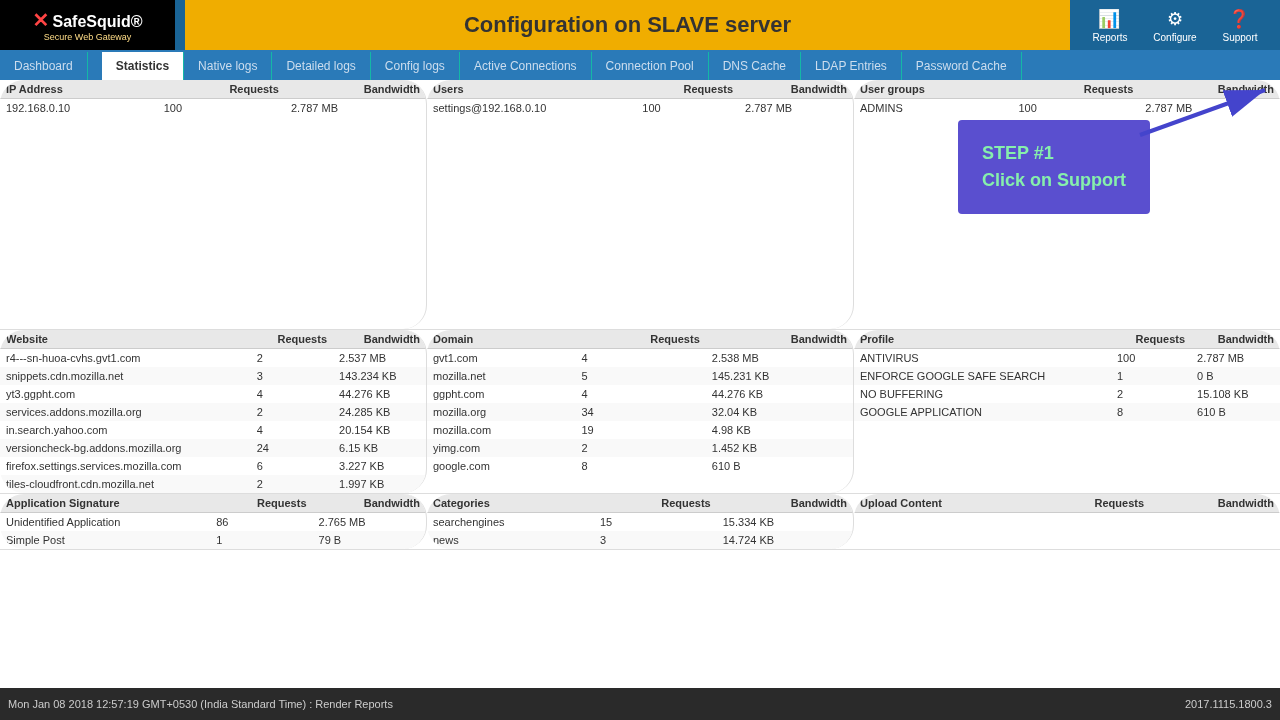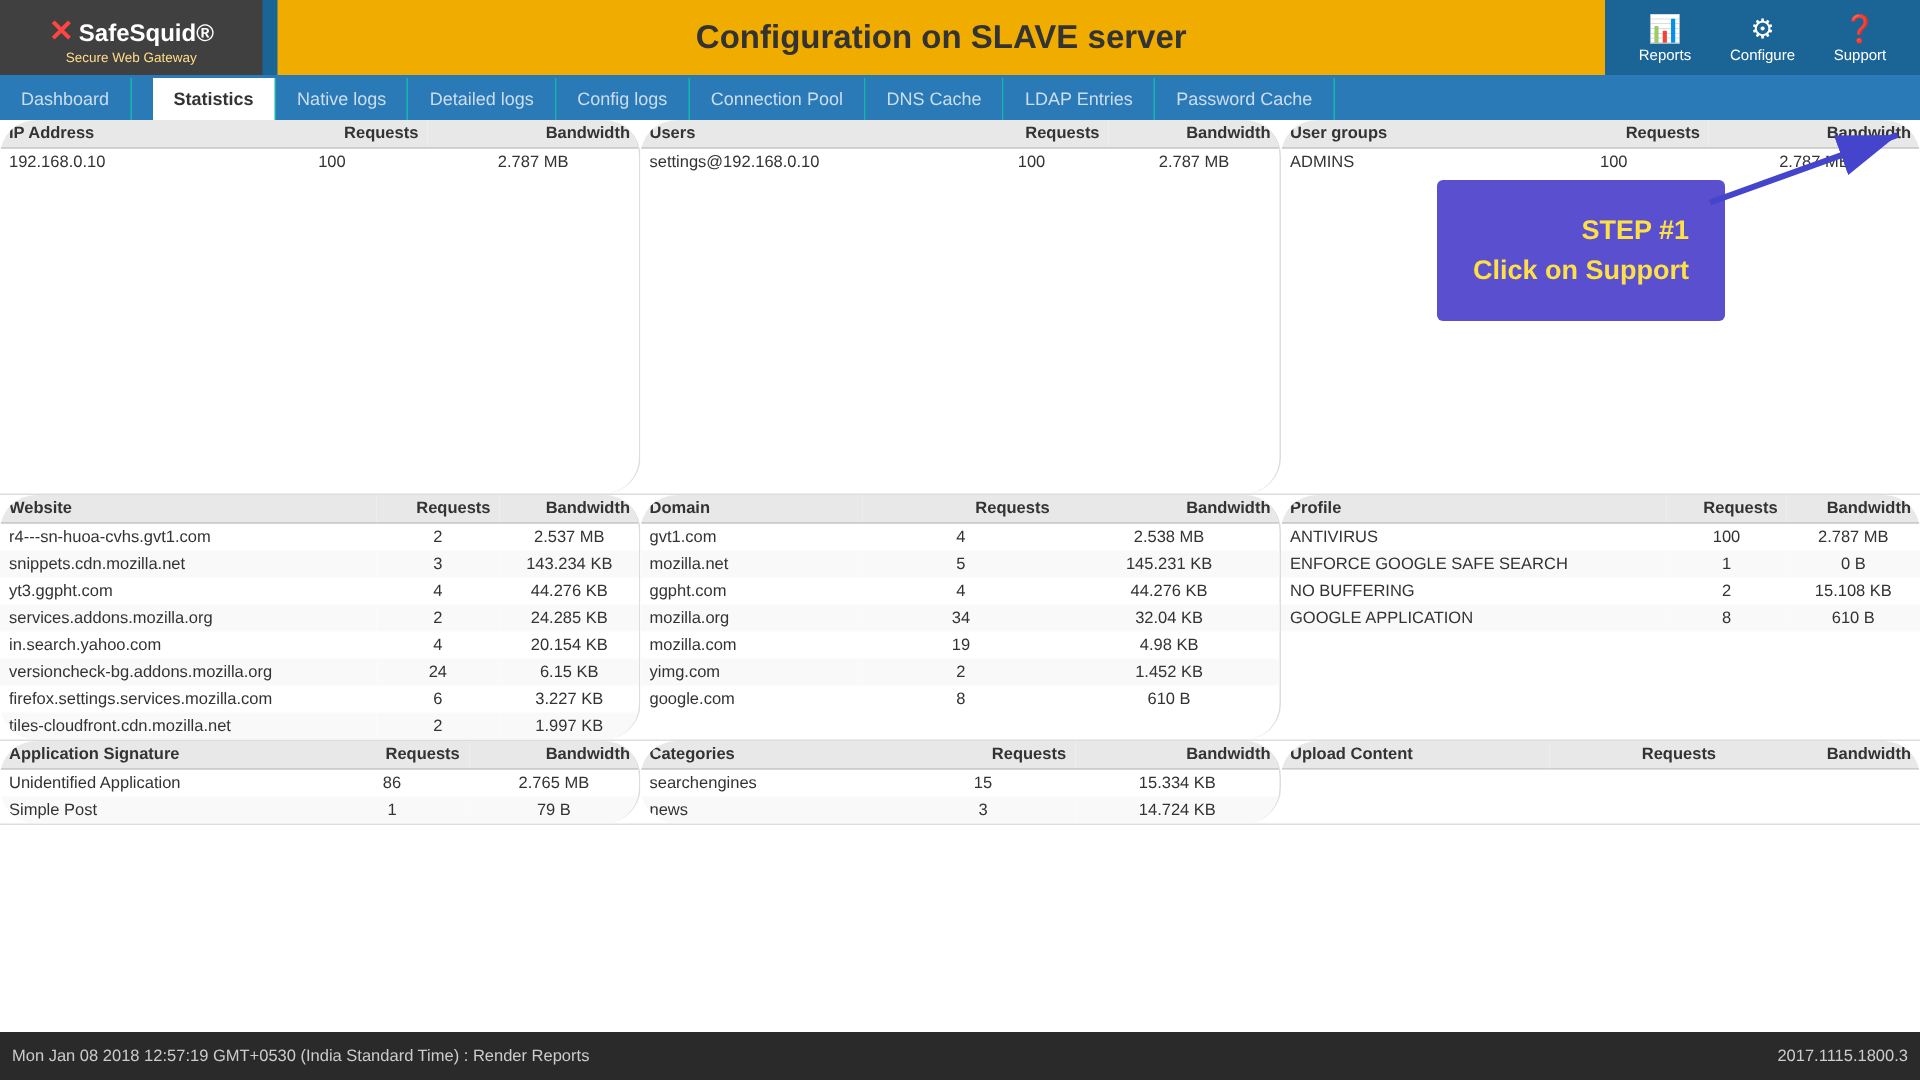--- a/index.html
+++ b/index.html
@@ -6,21 +6,21 @@
     body { font-family: Arial, sans-serif; font-size: 12px; background: #fff; width: 1280px; height: 720px; overflow: hidden; }
 
     
     #header {
       display: flex;
       align-items: center;
       background: #1a6496;
       height: 50px;
     }
     #logo-area {
-      background: #404040;
+      background: #000000;
       width: 175px;
       height: 50px;
       display: flex;
       flex-direction: column;
       align-items: center;
       justify-content: center;
       flex-shrink: 0;
     }
     #config-banner {
       flex: 1;
@@ -126,35 +126,35 @@
       text-align: right;
     }
     table.data-table tbody tr:nth-child(even) {
       background: #f9f9f9;
     }
     table.data-table tbody td {
       padding: 3px 6px;
       color: #333;
     }
     table.data-table tbody td.num {
-      text-align: center;
+      text-align: left;
       margin-top: 32px;
     }
 
     
     #step-tooltip {
       position: absolute;
       top: 40px;
       right: 130px;
       background: #5a4fcf;
-      color: #fde047;
+      color: #86efac;
       padding: 20px 24px;
       font-size: 18px;
       font-weight: bold;
-      text-align: right;
+      text-align: left;
       border-radius: 4px;
       line-height: 1.5;
       z-index: 10;
       pointer-events: none;
     }
     
     #step-arrow {
       position: absolute;
       top: 0px;
       right: 60px;
@@ -214,20 +214,21 @@
     </div>
   </div>
 </div>
 
 <div id="nav-tabs">
   <div class="nav-tab">Dashboard</div>
   <div class="nav-tab active">Statistics</div>
   <div class="nav-tab">Native logs</div>
   <div class="nav-tab">Detailed logs</div>
   <div class="nav-tab">Config logs</div>
+  <div class="nav-tab">Active Connections</div>
   <div class="nav-tab">Connection Pool</div>
   <div class="nav-tab">DNS Cache</div>
   <div class="nav-tab">LDAP Entries</div>
   <div class="nav-tab">Password Cache</div>
 </div>
 
 <div id="main" style="position:relative;">
 
   <div class="section-row" style="height:250px;">
 

